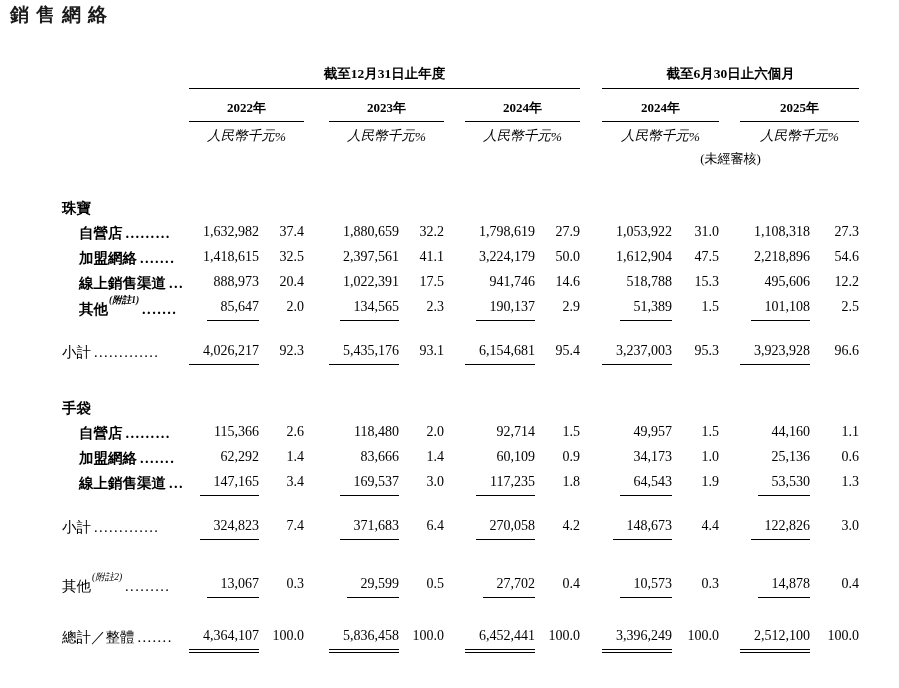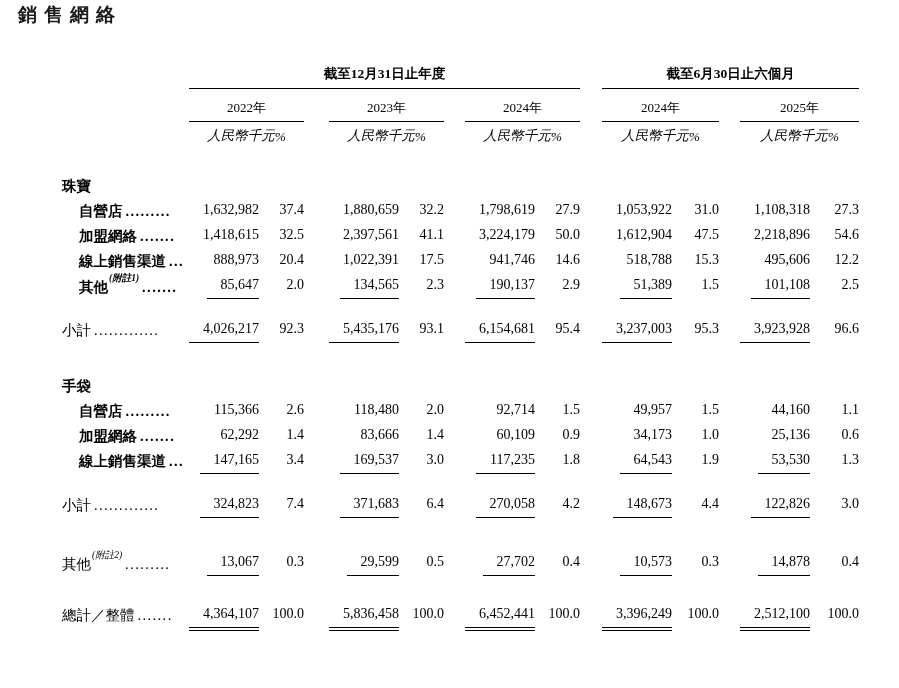--- a/index.html
+++ b/index.html
@@ -1,21 +1,21 @@
 <!DOCTYPE html>
 <html><head>
 <meta charset="utf-8">
 <style>
   html,body{margin:0;padding:0;background:#fff;}
   .page{
     position:relative;width:899px;height:688px;background:#ffffff;color:#000;
     font-family:"Liberation Serif","DejaVu Serif",serif;overflow:hidden;
   }
   .title{
-    position:absolute;left:18px;top:2px;margin:0;
+    position:absolute;left:10px;top:2px;margin:0;
     font-family:"Liberation Sans","DejaVu Sans",sans-serif;
     font-size:19px;font-weight:bold;letter-spacing:7px;color:#1a1a1a;
   }
   table.tbl{
     position:absolute;left:62px;top:60px;width:797px;
     border-collapse:collapse;table-layout:fixed;font-size:14px;color:#000;
   }
   col.c-lbl{width:127px;}
   col.c-amt{width:78px;}
   col.c-p1{width:37px;} col.c-p2{width:37px;} col.c-p3{width:37px;}
@@ -26,21 +26,21 @@
   thead td{vertical-align:bottom;}
   tr.hdr-period{height:28px;}
   tr.hdr-years{height:33px;}
   tr.hdr-units{height:26px;}
   tr.hdr-unaudited{height:22px;}
   td.grp{
     font-weight:bold;text-align:center;font-size:13.5px;
     border-bottom:1px solid #000;padding-bottom:5px;
   }
   td.yr{
-    font-weight:normal;text-align:center;font-size:13px;
+    font-weight:bold;text-align:center;font-size:13px;
     border-bottom:1px solid #000;padding-bottom:4px;
   }
   td.subhead{padding-bottom:2px;}
   .sub{display:flex;justify-content:center;align-items:flex-end;}
   .sub span{font-style:italic;font-size:13.5px;}
   td.una{text-align:center;font-size:13px;padding-top:3px;vertical-align:top;}
   tbody td{vertical-align:top;height:25px;}
   tbody td.lbl{font-size:14.5px;white-space:nowrap;}
   tr.row-section td.lbl{font-weight:bold;font-family:Liberation Mono, monospace;}
   tr.row-item td.lbl{padding-left:17px;font-weight:bold;}
@@ -135,20 +135,26 @@
             </div>
           </td>
         <td></td>
         <td class="subhead" colspan="2">
             <div class="sub">
               <span>人民幣千元</span>
               <span>%</span>
             </div>
           </td>
       </tr>
+      <tr class="hdr-unaudited">
+        <td></td>
+        <td colspan="8"></td>
+        <td></td>
+        <td class="una" colspan="5">(未經審核)</td>
+      </tr>
     </thead>
 
     <tbody>
         <tr class="sp">
           <td colspan="15" style="height: 30px;"></td>
         </tr>
         <tr class="row-section">
           <td class="lbl"><span>珠寶</span></td>
           <td class="amt"></td>
           <td class="pct"></td>

